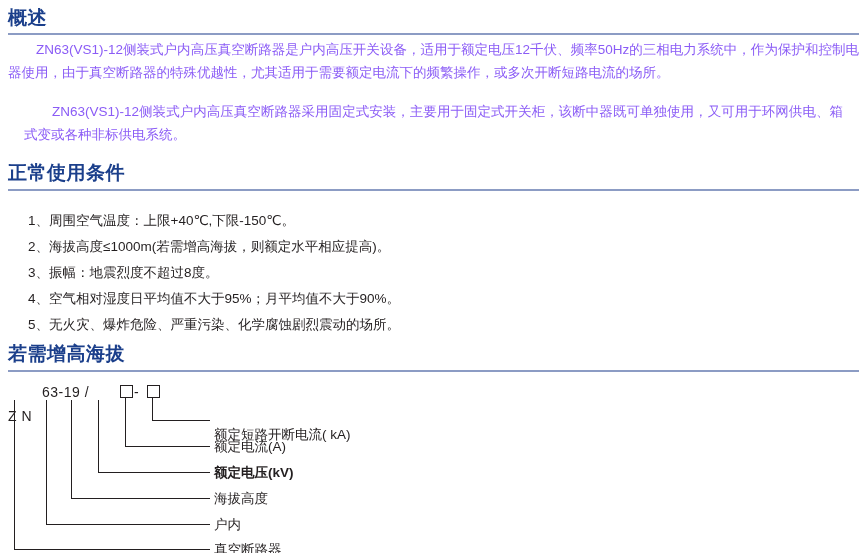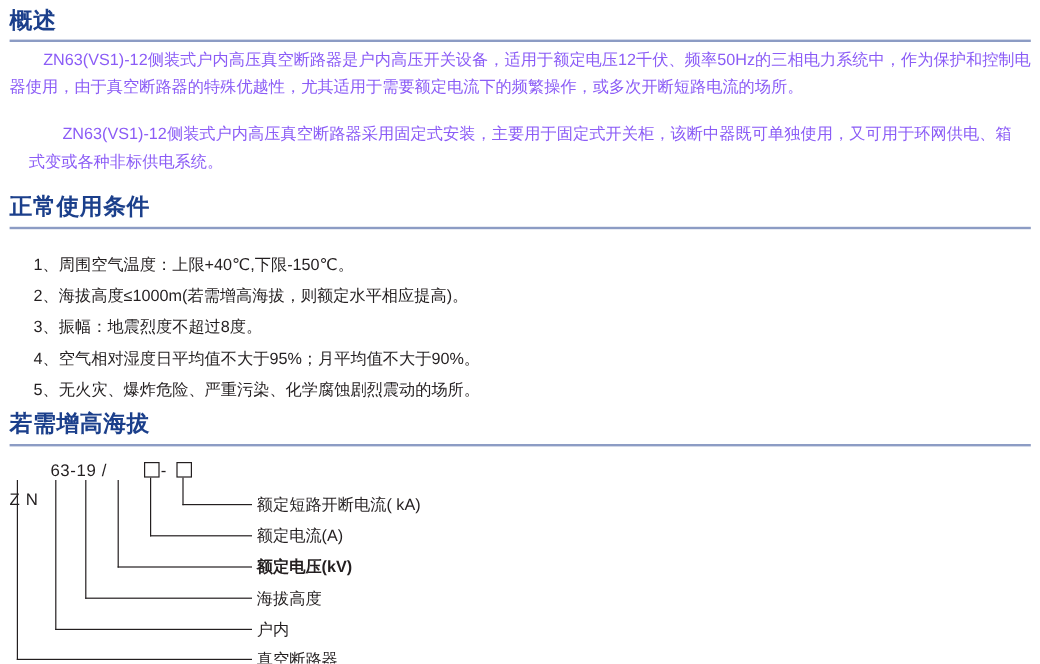--- a/index.html
+++ b/index.html
@@ -127,21 +127,21 @@
   <div id="model-diagram">
 
     <div class="code-text" style="left:8px; top:6px;margin-top:24px;">Z N</div>
     <div class="code-text" style="left:42px; top:6px;">63-19 /</div>
     <div class="box" style="left:120px; top:7px;"></div>
     <div class="code-text" style="left:134px; top:6px;">-</div>
     <div class="box" style="left:147px; top:7px;"></div>
 
     <div class="vline" style="left:152px; top:20px; height:23px;"></div>
     <div class="hline" style="left:152px; top:42px; width:58px;"></div>
-    <div class="leader-label" style="left:214px; top:34px;">额定短路开断电流( kA)</div>
+    <div class="leader-label" style="left:214px; top:48px;">额定短路开断电流( kA)</div>
 
     <div class="vline" style="left:125px; top:20px; height:49px;"></div>
     <div class="hline" style="left:125px; top:68px; width:85px;"></div>
     <div class="leader-label" style="left:214px; top:60px;">额定电流(A)</div>
 
     <div class="vline" style="left:98px; top:22px; height:73px;"></div>
     <div class="hline" style="left:98px; top:94px; width:112px;"></div>
     <div class="leader-label" style="left:214px; top:86px;font-weight:bold;">额定电压(kV)</div>
 
     <div class="vline" style="left:71px; top:22px; height:99px;"></div>

